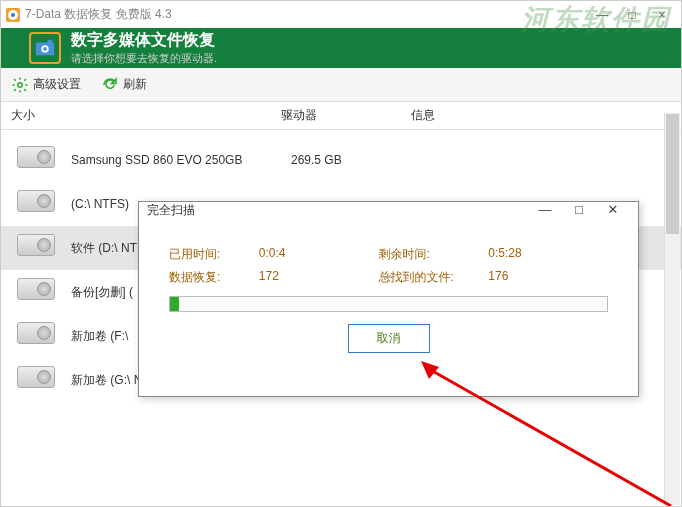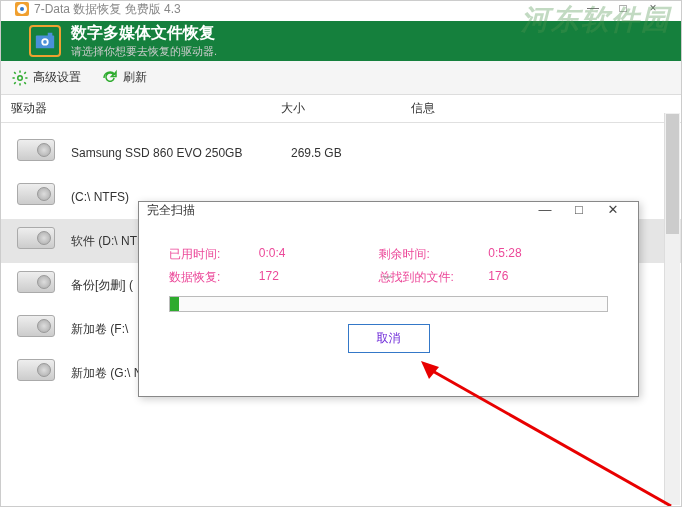--- a/index.html
+++ b/index.html
@@ -1,17 +1,17 @@
 <!DOCTYPE html>
 <html><head>
 <meta charset="utf-8">
 <style>
 *{margin:0;padding:0;box-sizing:border-box;font-family:"Microsoft YaHei",Arial,sans-serif;font-size:12px}
 body{background:#fff;width:682px;height:507px;overflow:hidden;position:relative;border:1px solid #ccc}
-.titlebar{height:20px;background:#fff;display:flex;align-items:flex-start;padding:0 13px;color:#888}
+.titlebar{height:27px;background:#fff;display:flex;align-items:center;padding:0 4px;color:#888}
 .titlebar .appicon{width:16px;height:16px;margin-right:4px}
 .win-controls{margin-left:auto;display:flex}
 .win-controls span{width:30px;text-align:center;color:#666;cursor:pointer}
 .header{background:#15803d;color:#fff;height:40px;display:flex;align-items:center;padding:4px 28px}
 .header .logo{width:32px;height:32px;border:2px solid #f0a030;border-radius:4px;margin-right:10px;display:flex;align-items:center;justify-content:center}
 .header .logo svg{width:22px;height:22px}
 .header h1{font-size:16px;font-weight:bold;line-height:1.3}
 .header p{font-size:11px;color:#ccc}
 .toolbar{height:34px;background:#f5f5f5;border-bottom:1px solid #ddd;display:flex;align-items:center;padding:0 10px}
 .tool-btn{display:flex;align-items:center;margin-right:20px;cursor:pointer;color:#333}
@@ -30,28 +30,28 @@
 .drive-size{color:#333}
 .watermark{position:absolute;top:0;right:10px;font-size:28px;font-weight:bold;color:rgba(80,150,80,0.35);font-style:italic;letter-spacing:2px;pointer-events:none}
 .scroll{position:absolute;right:1px;top:112px;bottom:1px;width:16px;background:#f0f0f0;border-left:1px solid #ddd}
 .scroll .thumb{background:#ccc;height:120px;margin:1px}
 
 .dialog{position:absolute;left:137px;top:200px;width:501px;height:196px;background:#fff;border:1px solid #888;box-shadow:2px 2px 8px rgba(0,0,0,.2)}
 .dlg-title{height:28px;display:flex;align-items:flex-start;padding:0 8px;font-size:12px;color:#333}
 .dlg-ctr{margin-left:auto;display:flex}
 .dlg-ctr span{width:34px;text-align:center;color:#444;cursor:pointer;font-size:13px}
 .dlg-body{padding:10px 30px}
-.dlg-row{display:flex;margin:6px 0;color:#ec4899}
+.dlg-row{display:flex;margin:6px 0;color:#a16207}
 .dlg-row .lbl{width:90px}
 .dlg-row .val{width:120px}
 .progress{height:16px;border:1px solid #bbb;margin:10px 0;position:relative;background:#fafafa}
 .progress .bar{background:#2eab2e;height:100%;width:2%}
 .chevrons{text-align:center;color:#888;font-size:10px;margin-top:-20px;margin-bottom:8px;letter-spacing:2px}
 .dlg-btn-row{text-align:center;margin-top:12px}
-.dlg-btn{display:inline-block;border:1px solid #3478c8;padding:5px 28px;color:#6d28d9;cursor:pointer;background:#fff}
+.dlg-btn{display:inline-block;border:1px solid #3478c8;padding:5px 28px;color:#4d7c0f;cursor:pointer;background:#fff}
 .arrow{position:absolute;left:420px;top:360px;pointer-events:none}
 .arrow svg{width:260px;height:150px}
 </style>
 </head>
 <body>
 
 <div class="titlebar">
   <span class="appicon">
     <svg viewBox="0 0 16 16">
         <rect x="1" y="1" width="14" height="14" fill="#f0a030" rx="2"></rect>
@@ -94,22 +94,22 @@
   </div>
   <div class="tool-btn">
     <svg viewBox="0 0 24 24">
         <path d="M4 12a8 8 0 0 1 14-5.3L20 4v6h-6l2.5-2.5A5.5 5.5 0 1 0 17.5 12" fill="none" stroke="#2eab2e" stroke-width="2"></path>
       </svg>
     <span>刷新</span>
   </div>
 </div>
 
 <div class="cols">
+  <span>大小</span>
   <span>驱动器</span>
-  <span>大小</span>
   <span>信息</span>
 </div>
 
 <div class="drives">
   <div class="drive">
     <div class="drive-icon">
         <div class="disk"></div>
       </div>
     <div class="drive-name">Samsung SSD 860 EVO 250GB</div>
     <div class="drive-size">269.5 GB</div>

